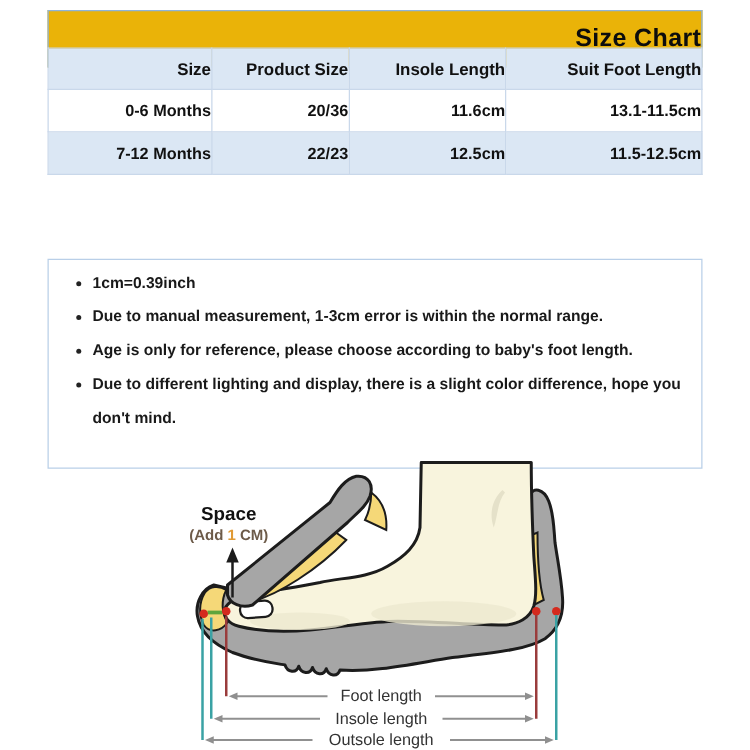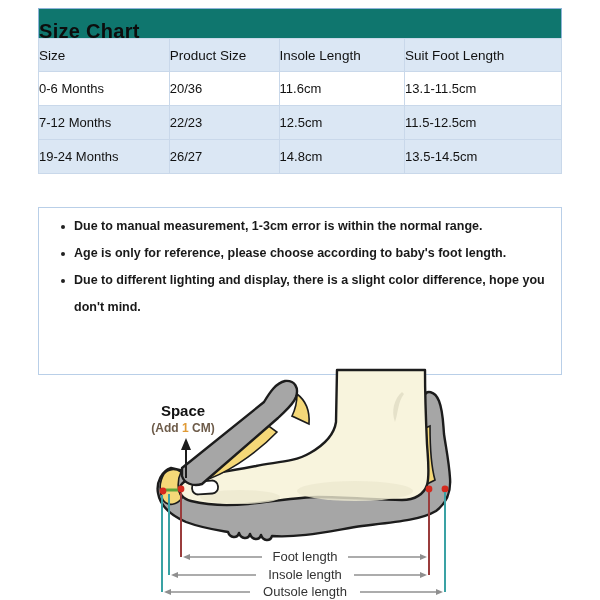--- a/index.html
+++ b/index.html
@@ -1,25 +1,25 @@
 <!DOCTYPE html>
 <html><head>
 <meta charset="utf-8">
 <style>
   html,body{margin:0;padding:0;background:#fff;}
   body{width:600px;height:600px;font-family:"Liberation Sans",sans-serif;}
   .page{position:relative;width:600px;height:600px;background:#fff;overflow:hidden;}
 
   .titlebar{position:absolute;left:38px;top:8px;width:524px;height:46px;box-sizing:border-box;
-    background:#0f766e;border:1px solid #8eb4d8;display:flex;align-items:center;justify-content:flex-start;}
+    background:#eab308;border:1px solid #8eb4d8;display:flex;align-items:center;justify-content:flex-end;}
   .titlebar span{font-size:20px;font-weight:bold;color:#0d0d0d;letter-spacing:.3px;}
 
   table.size-table{position:absolute;left:38px;top:38px;width:524px;border-collapse:collapse;table-layout:fixed;}
-  .size-table th,.size-table td{border:1px solid #c9d8ea;text-align:left;vertical-align:middle;
-    font-weight:normal;color:#111;background:#fff;padding:0;}
+  .size-table th,.size-table td{border:1px solid #c9d8ea;text-align:right;vertical-align:middle;
+    font-weight:bold;color:#111;background:#fff;padding:0;}
   .size-table th{background:#dbe7f4;height:32px;font-size:13.5px;}
   .size-table td{height:33px;font-size:13px;}
   .size-table tr.alt td{background:#dbe7f4;}
 
   .notes{position:absolute;left:38px;top:207px;width:524px;height:168px;box-sizing:border-box;
     border:1px solid #b9cfe8;padding:5px 10px 0 12px;background:#fff;}
   .notes ul{list-style:none;margin:0;padding:0;}
   .notes li{position:relative;padding-left:23px;font-size:12.5px;font-weight:bold;color:#191919;line-height:27px;}
   .notes li::before{content:"";position:absolute;left:10px;top:12px;width:4px;height:4px;border-radius:50%;background:#222;}
 
@@ -58,31 +58,26 @@
         <td>20/36</td>
         <td>11.6cm</td>
         <td>13.1-11.5cm</td>
       </tr>
       <tr class="alt">
         <td>7-12 Months</td>
         <td>22/23</td>
         <td>12.5cm</td>
         <td>11.5-12.5cm</td>
       </tr>
-      <tr class="alt">
-        <td>19-24 Months</td>
-        <td>26/27</td>
-        <td>14.8cm</td>
-        <td>13.5-14.5cm</td>
-      </tr>
     </tbody>
   </table>
 
   <div class="notes">
     <ul>
+      <li><span>1cm=0.39inch</span></li>
       <li><span>Due to manual measurement, 1-3cm error is within the normal range.</span></li>
       <li><span>Age is only for reference, please choose according to baby's foot length.</span></li>
       <li><span>Due to different lighting and display, there is a slight color difference, hope you don't mind.</span></li>
     </ul>
   </div>
 
   <svg class="diagram" width="600" height="226" viewBox="0 0 600 226" xmlns="http://www.w3.org/2000/svg">
 
     <path d="M 171,94
          C 162,97 156,108 158,119

